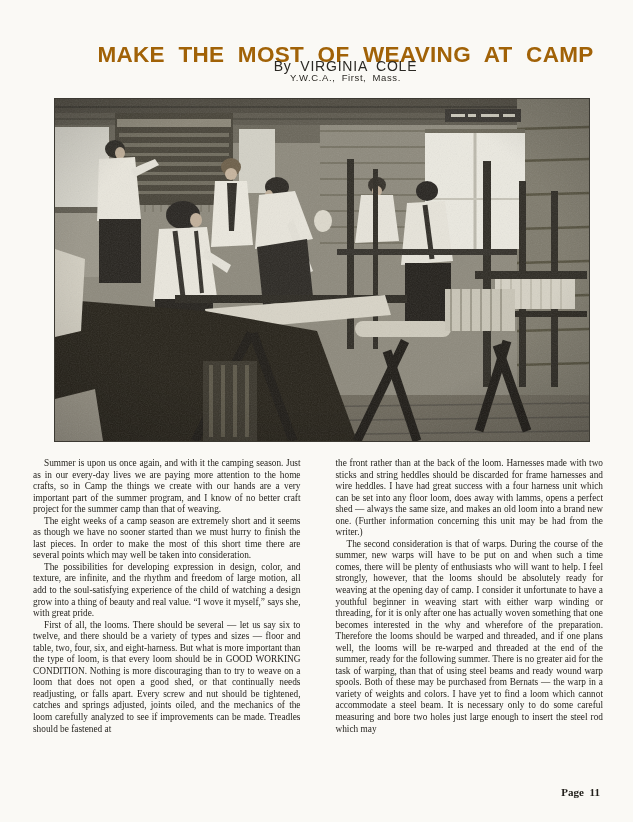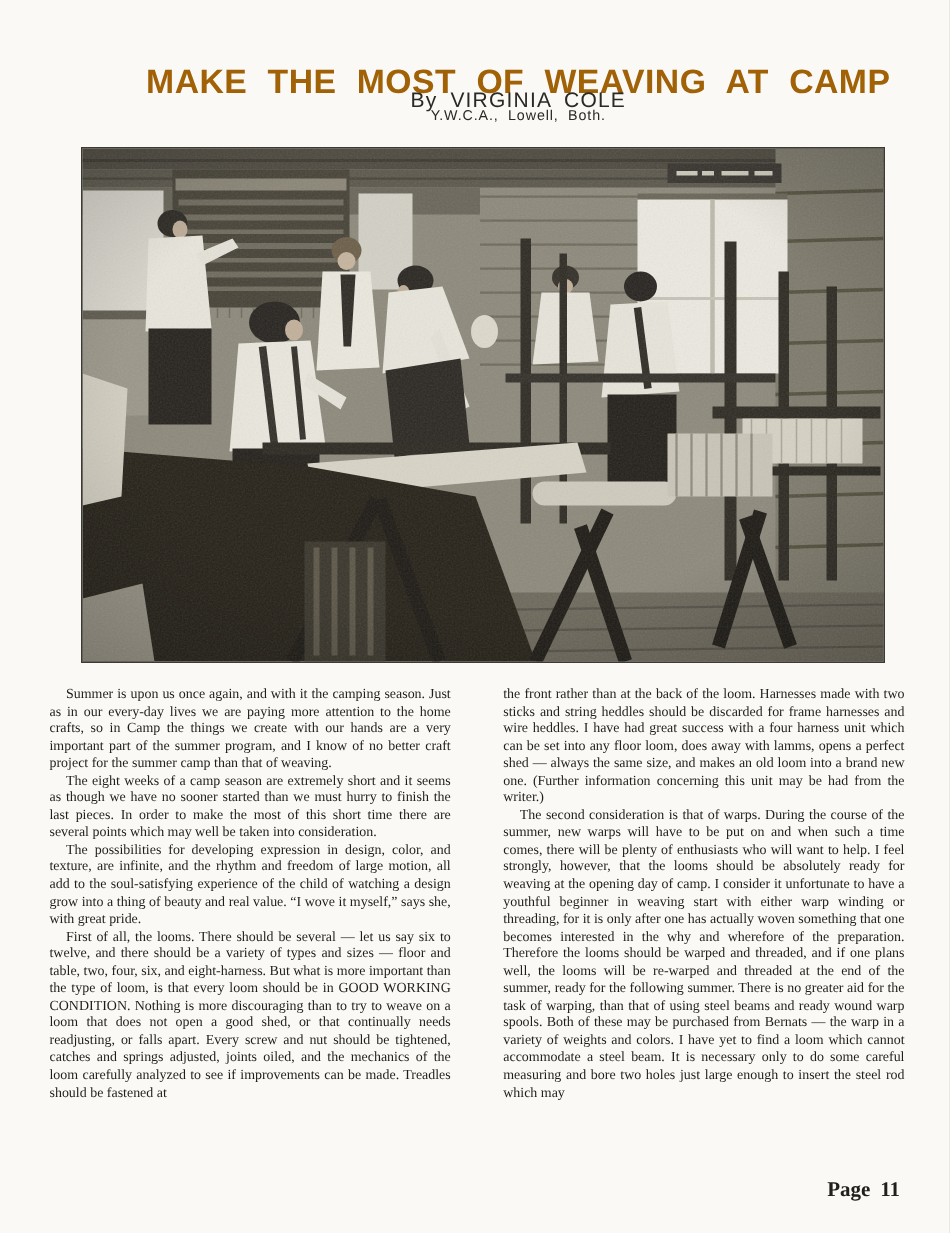--- a/index.html
+++ b/index.html
@@ -33,31 +33,31 @@
   .columns {
     position:absolute; left:33px; top:458px; width:570px;
     display:flex; gap:35px;
   }
   .col { width:275px; font-size:9.3px; line-height:11.55px; color:#201e19; }
   .para { margin:0; text-indent:11px; text-align:justify; }
   .para.cont { text-indent:0; }
   .page-number {
     position:absolute; right:33px; top:786px;
     font-family:"Liberation Serif", serif; font-weight:700;
-    font-size:14px; word-spacing:3px; color:#22201b;
+    font-size:11px; word-spacing:3px; color:#22201b;
   }
 </style>
 </head>
 <body>
 
 <div class="page">
 
   <h1 class="title">MAKE THE MOST OF WEAVING AT CAMP</h1>
   <div class="byline">By VIRGINIA COLE</div>
-  <div class="affiliation">Y.W.C.A., Lowell, Both.</div>
+  <div class="affiliation">Y.W.C.A., First, Mass.</div>
 
   <figure class="photo" role="img" aria-label="Black-and-white photograph of girls in white blouses weaving at wooden looms inside a log cabin craft room, with windows and a patterned wall hanging behind them">
     <svg viewBox="0 0 534 342" preserveAspectRatio="none" aria-hidden="true">
       <defs>
         <radialGradient id="vig" cx="50%" cy="45%" r="75%">
           <stop offset="60%" stop-color="#000" stop-opacity="0"></stop>
           <stop offset="100%" stop-color="#000" stop-opacity="0.22"></stop>
         </radialGradient>
         <filter id="grain">
           <feTurbulence type="fractalNoise" baseFrequency="0.9" numOctaves="2" stitchTiles="stitch"></feTurbulence>

